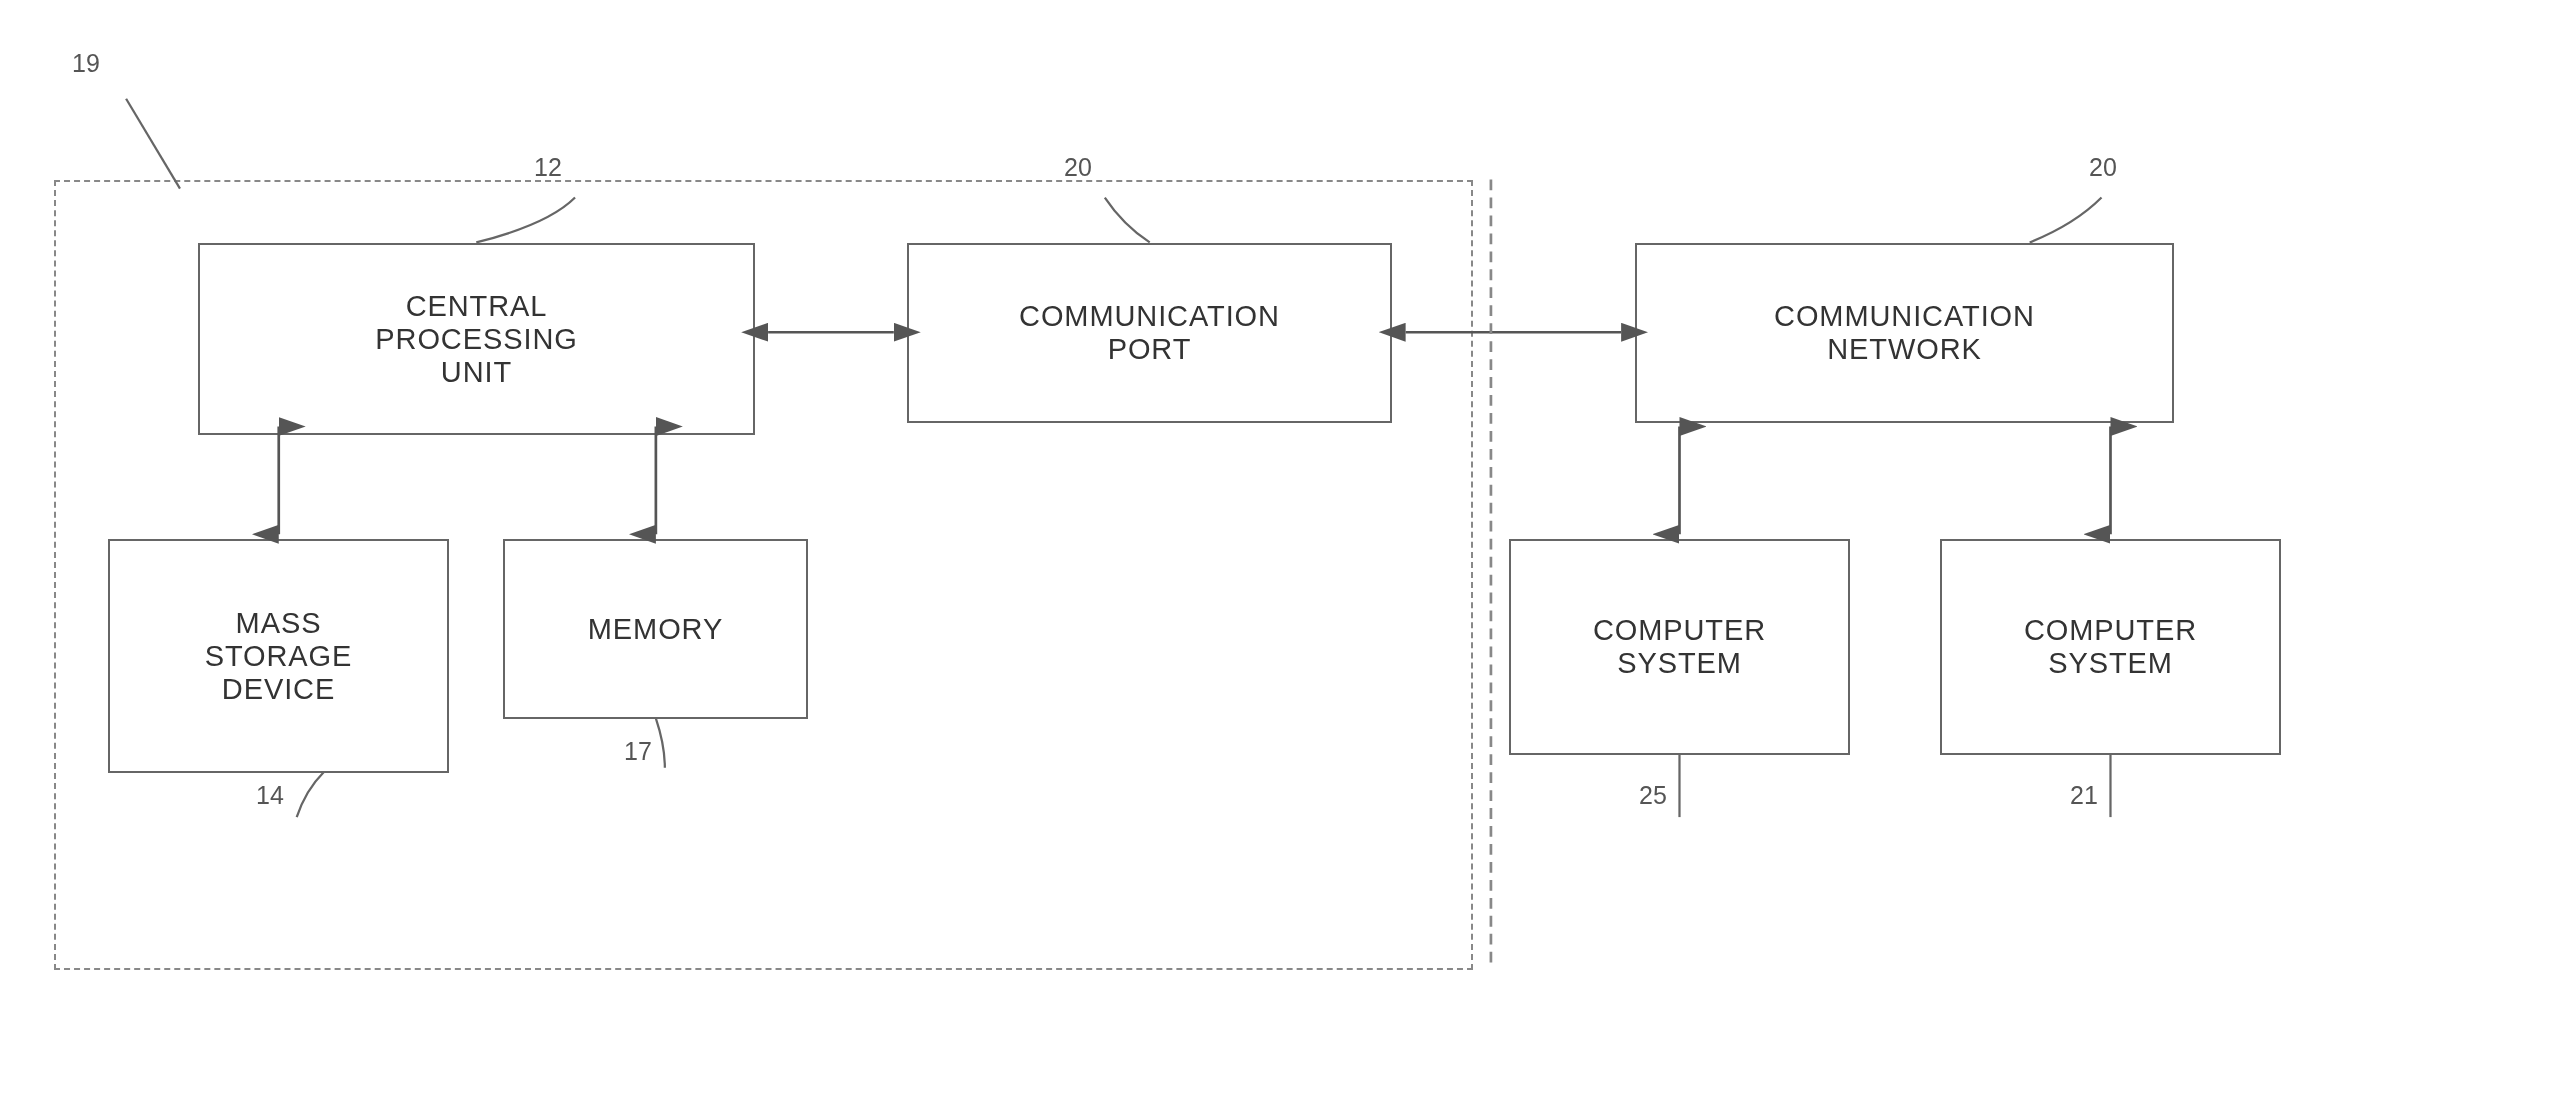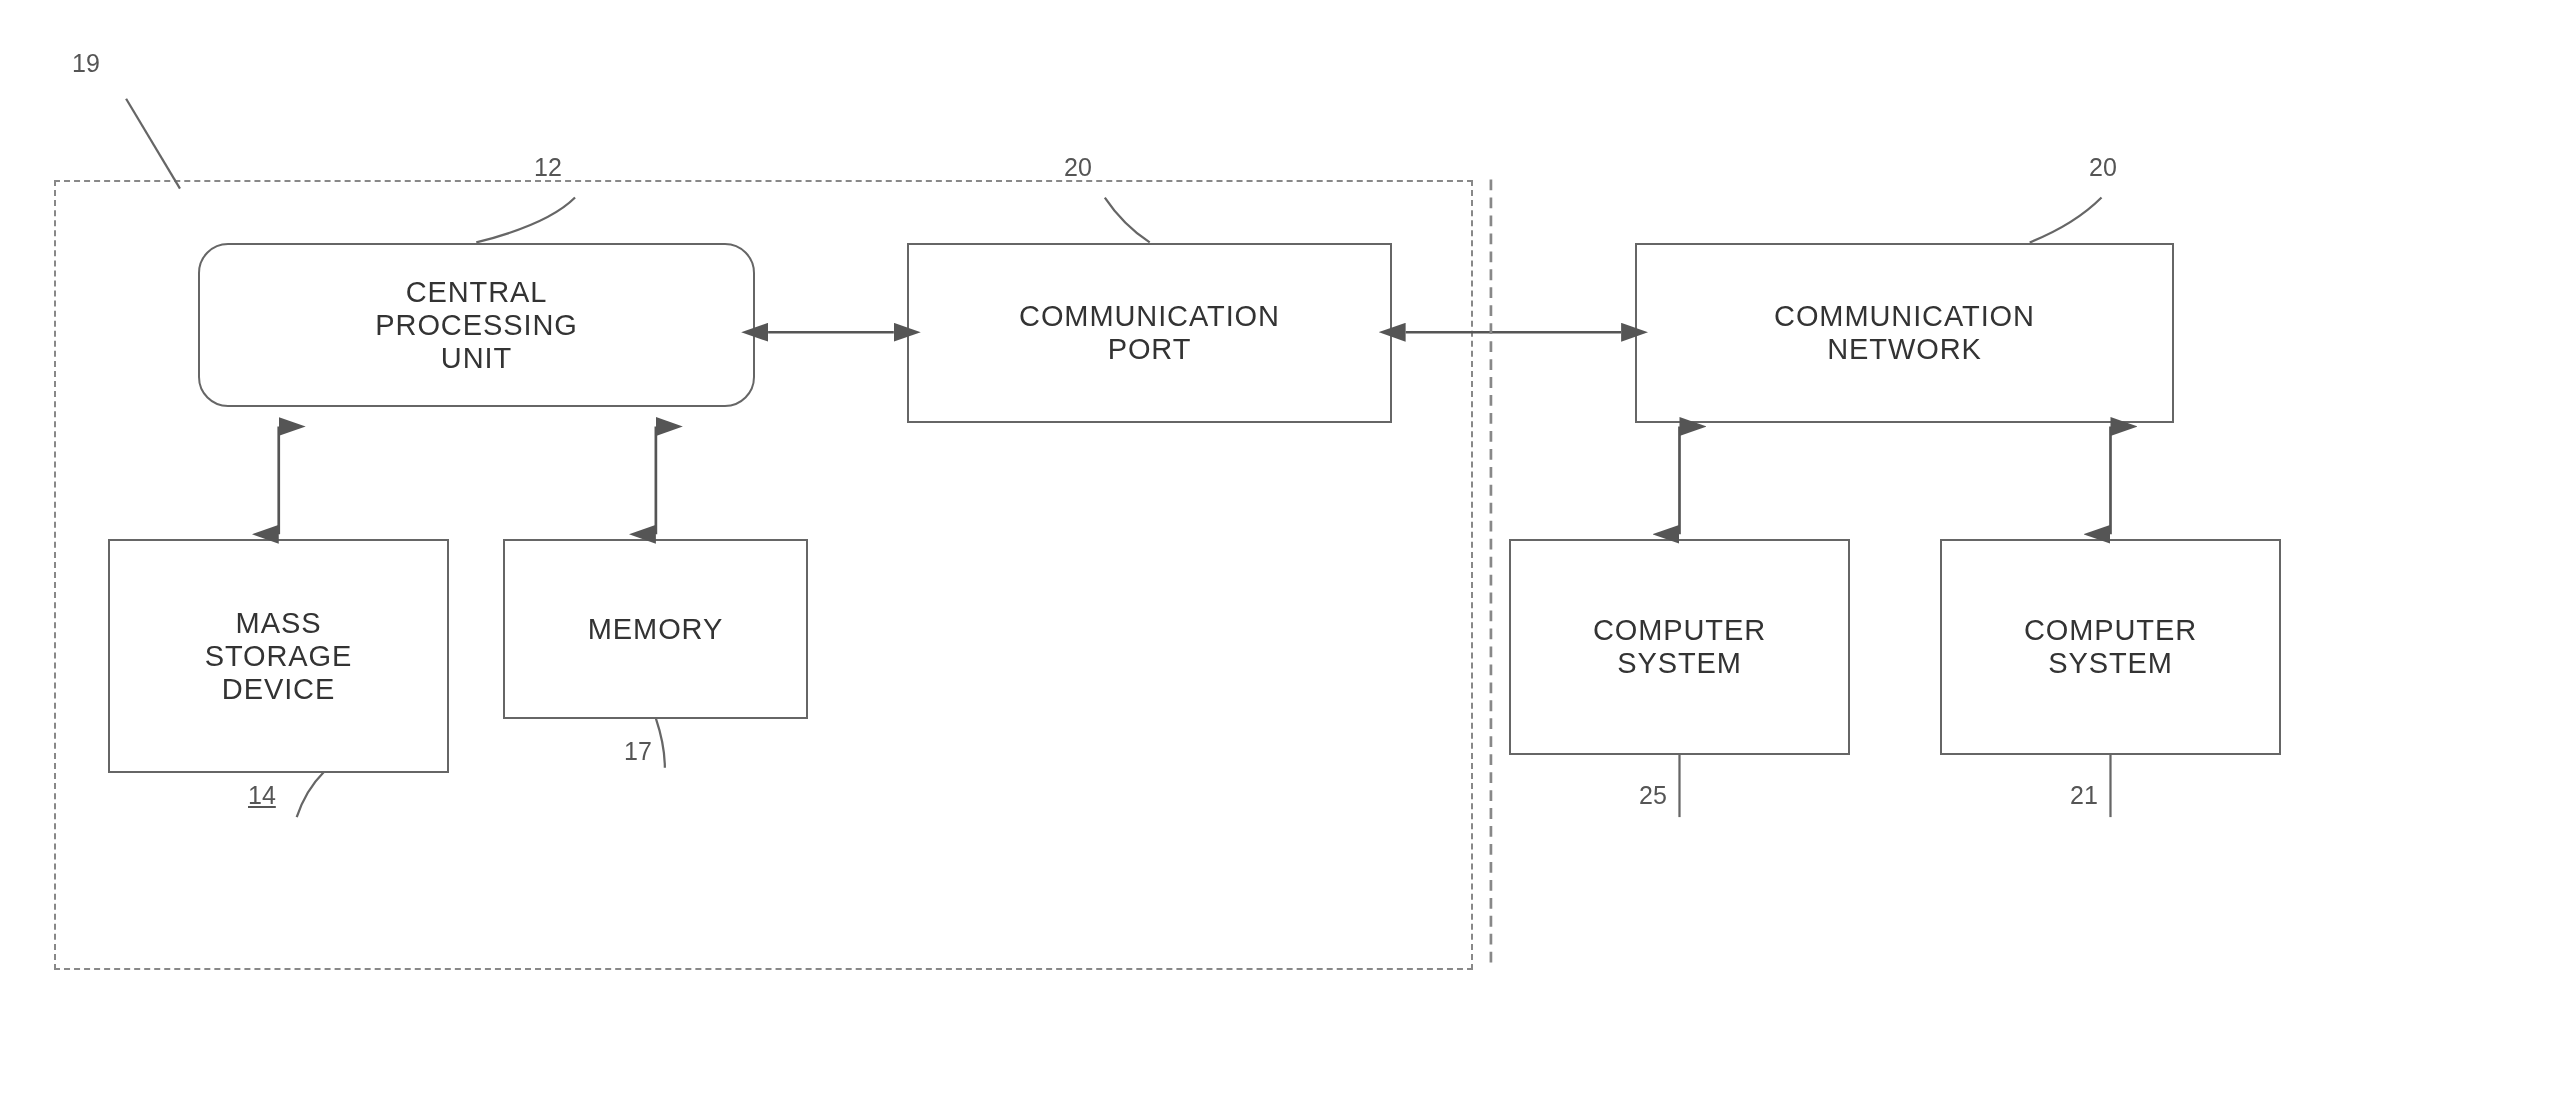--- a/index.html
+++ b/index.html
@@ -51,22 +51,21 @@
       font-weight: normal;
       color: #333;
       letter-spacing: 0.9px;
     }
 
     
     .cpu-box {
       top: 243px;
       left: 198px;
       width: 557px;
-      height: 164px;
-      border-radius: 30px;
+      height: 192px;
     }
 
     
     .comm-port-box {
       top: 243px;
       left: 907px;
       width: 485px;
       height: 180px;
     }
 
@@ -156,21 +155,21 @@
   <div class="block-box cs1-box">
     <span>COMPUTER<br>SYSTEM</span>
   </div>
 
   <div class="block-box cs2-box">
     <span>COMPUTER<br>SYSTEM</span>
   </div>
 
   <span class="ref-label" style="left:72px; top:49px;">19</span>
   <span class="ref-label" style="left:534px; top:153px;">12</span>
-  <span class="ref-label" style="left:248px; top:781px;text-decoration:underline;">14</span>
+  <span class="ref-label" style="left:256px; top:781px;">14</span>
   <span class="ref-label" style="left:624px; top:737px;">17</span>
   <span class="ref-label" style="left:1064px; top:153px;">20</span>
   <span class="ref-label" style="left:2061px; top:153px;margin-left:28px;">20</span>
   <span class="ref-label" style="left:1639px; top:781px;">25</span>
   <span class="ref-label" style="left:2070px; top:781px;">21</span>
 
   <svg class="svg-overlay" viewBox="0 0 2868 1244" width="2576" height="1117">
     <defs>
 
       <marker id="arrowLeft" markerWidth="10" markerHeight="7" refX="10" refY="3.5" orient="auto">

